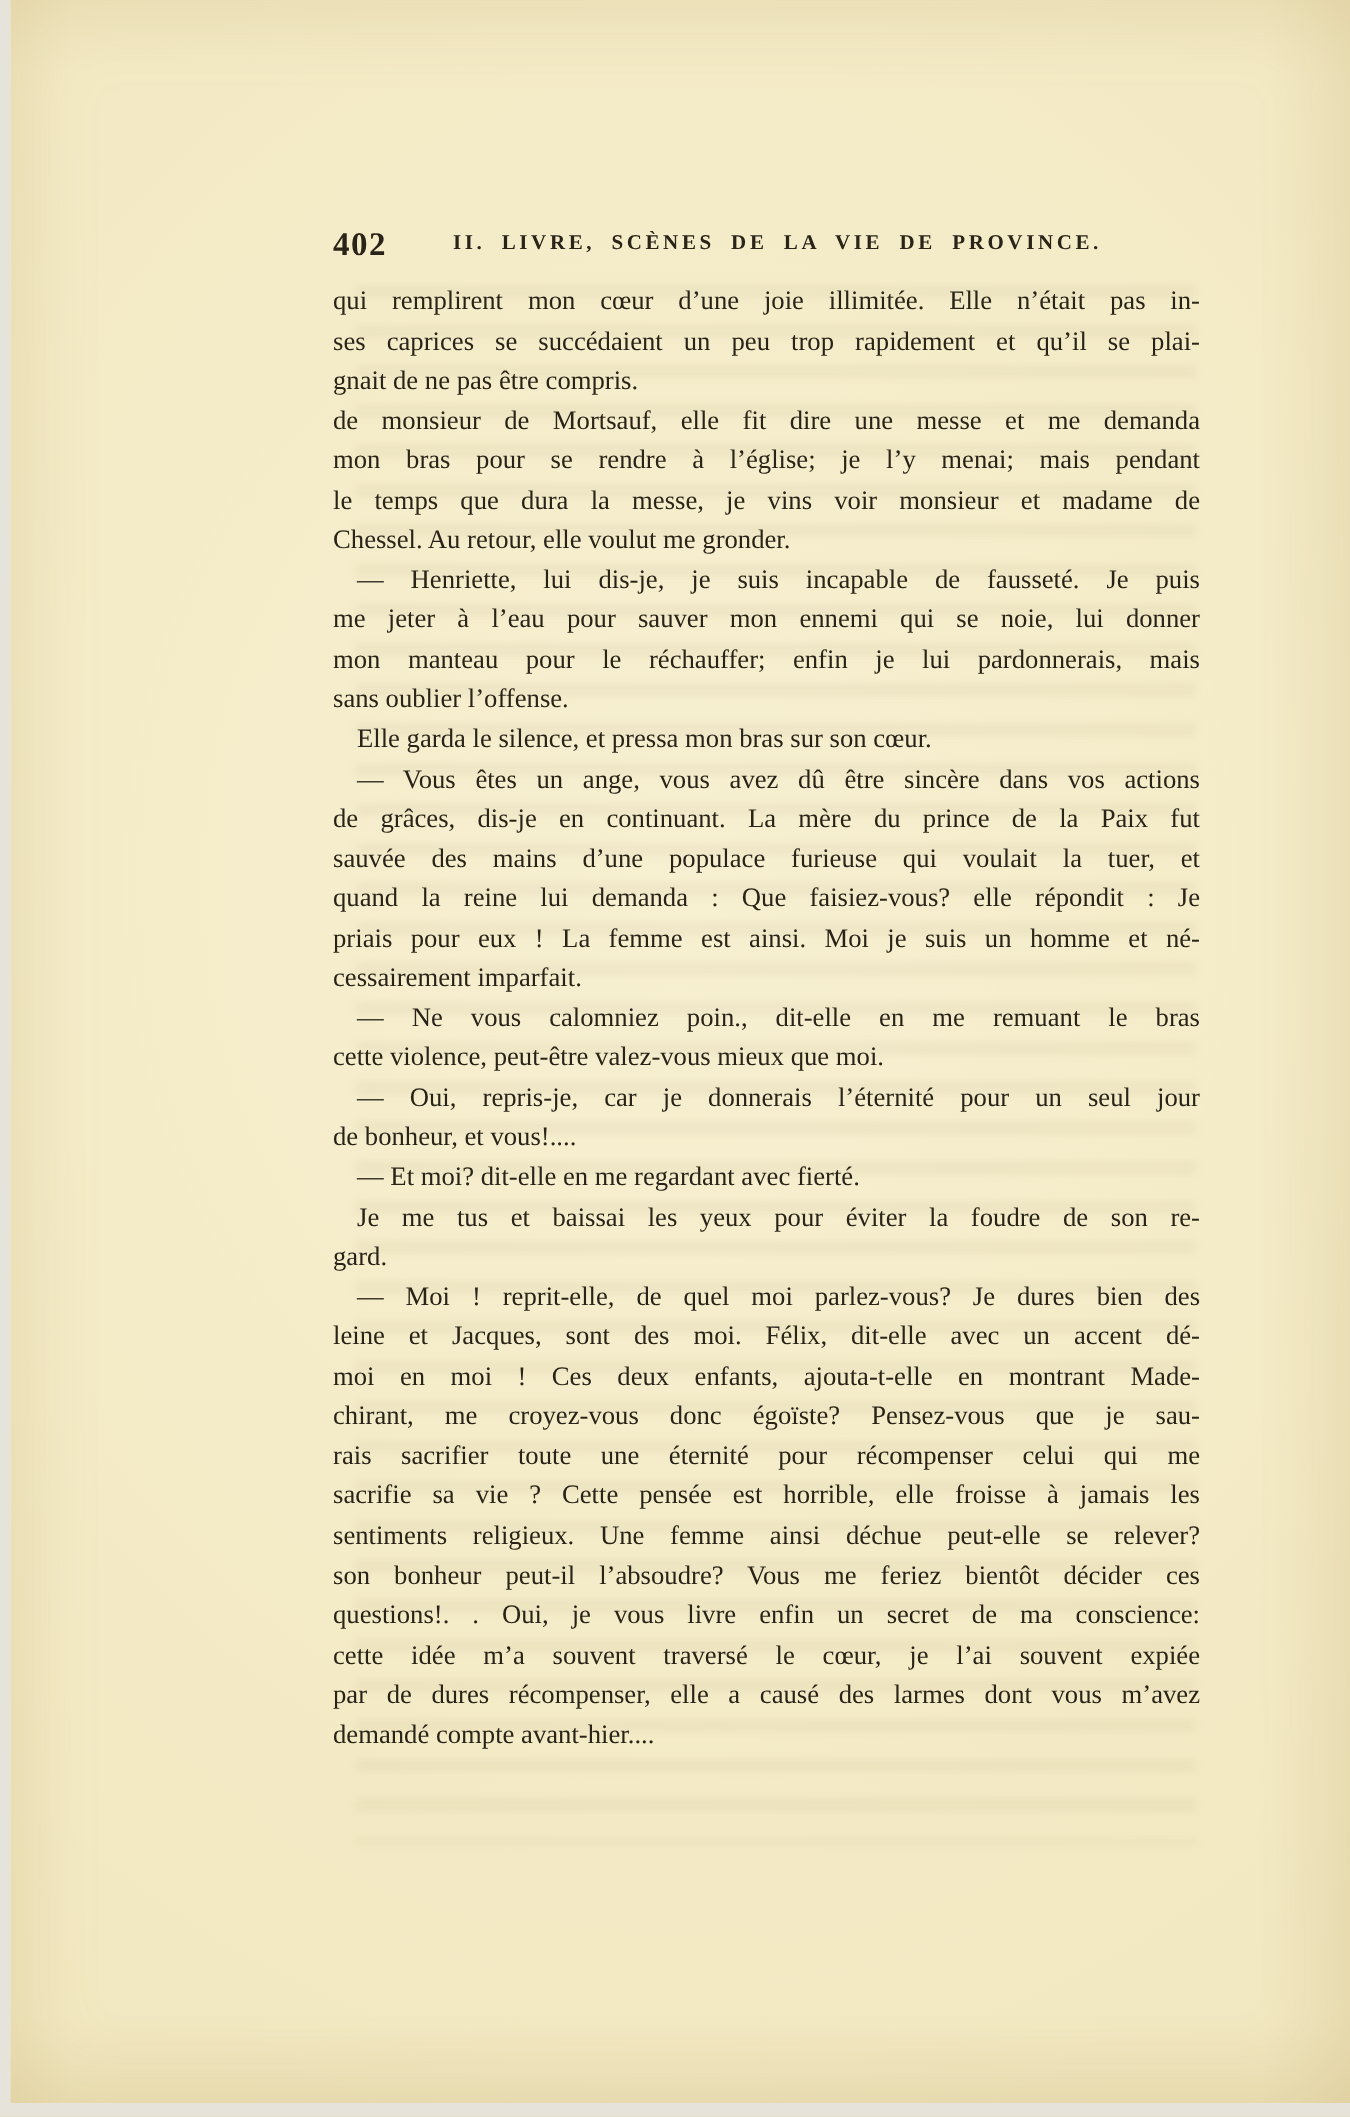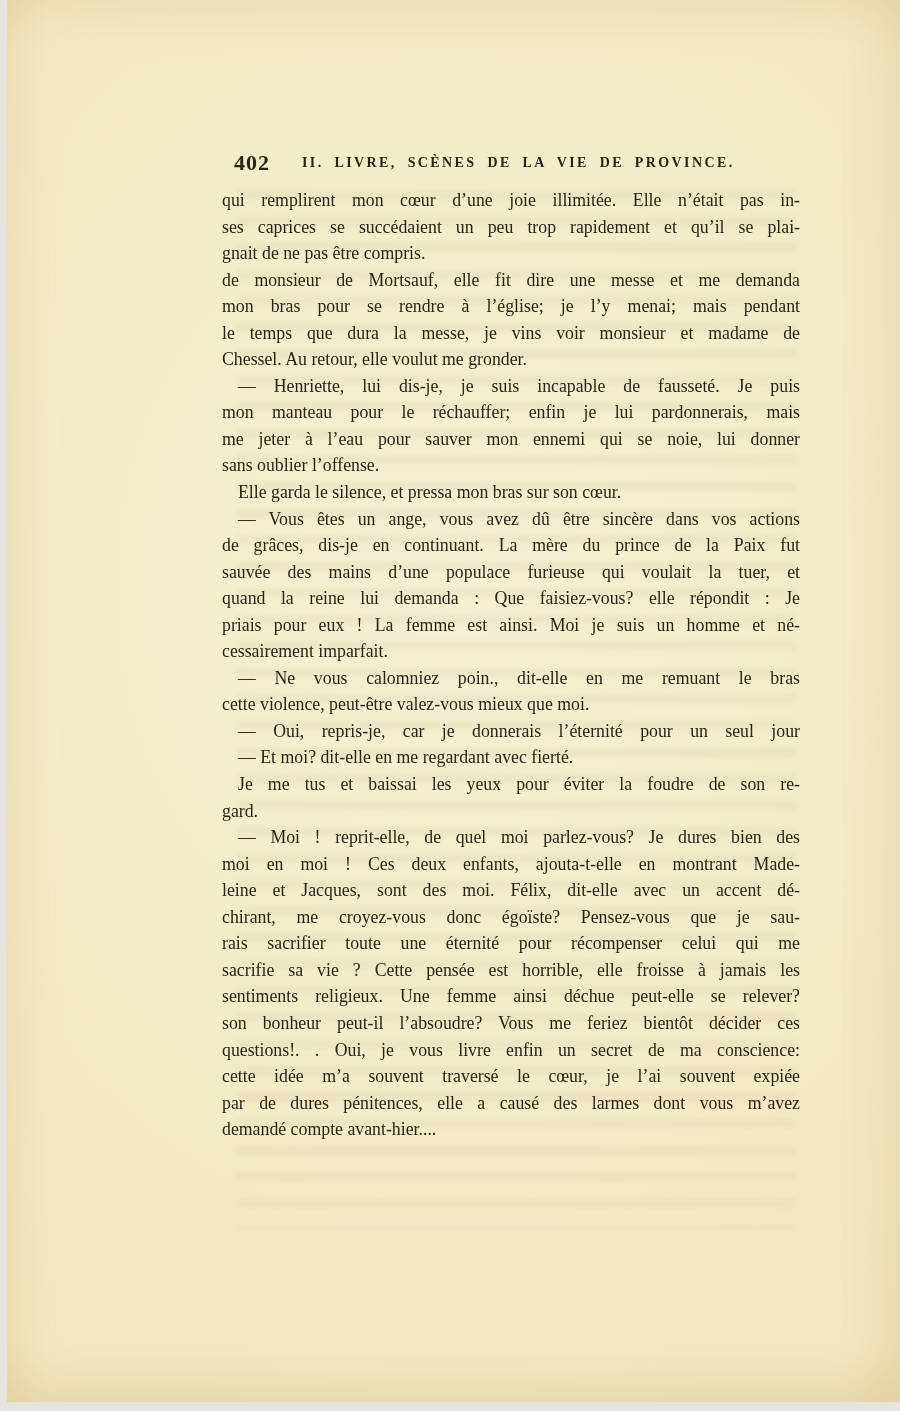--- a/index.html
+++ b/index.html
@@ -33,21 +33,21 @@
       rgba(125,110,70,.055) 0px, rgba(125,110,70,.055) 9px,
       rgba(125,110,70,0) 9px, rgba(125,110,70,0) 26.55px);
     filter:blur(2.5px);
     pointer-events:none;
   }
   .header{
     position:absolute;left:215px;top:150px;width:578px;height:28px;
     color:var(--ink,#2a2418);
   }
   .pagenum{
-    position:absolute;left:12px;top:0;
+    position:absolute;left:0;top:0;
     font-size:22px;font-weight:700;letter-spacing:1px;
   }
   .running{
     position:absolute;left:64px;top:5px;
     font-size:14px;font-weight:700;
     letter-spacing:2.4px;word-spacing:5px;
     white-space:nowrap;
     margin-left:16px;
   }
   .pagebody{
@@ -82,58 +82,59 @@
           <div class="line last"><span>gnait de ne pas être compris.</span></div>
         </div>
         <div class="para">
           <div class="line"><span>de monsieur de Mortsauf, elle fit dire une messe et me demanda</span></div>
           <div class="line"><span>mon bras pour se rendre à l’église; je l’y menai; mais pendant</span></div>
           <div class="line"><span>le temps que dura la messe, je vins voir monsieur et madame de</span></div>
           <div class="line last"><span>Chessel. Au retour, elle voulut me gronder.</span></div>
         </div>
         <div class="para">
           <div class="line first"><span>— Henriette, lui dis-je, je suis incapable de fausseté. Je puis</span></div>
+          <div class="line"><span>me jeter à l’eau pour sauver mon ennemi qui se noie, lui donner</span></div>
           <div class="line"><span>mon manteau pour le réchauffer; enfin je lui pardonnerais, mais</span></div>
-          <div class="line"><span>me jeter à l’eau pour sauver mon ennemi qui se noie, lui donner</span></div>
           <div class="line last"><span>sans oublier l’offense.</span></div>
         </div>
         <div class="para">
           <div class="line last first"><span>Elle garda le silence, et pressa mon bras sur son cœur.</span></div>
         </div>
         <div class="para">
           <div class="line first"><span>— Vous êtes un ange, vous avez dû être sincère dans vos actions</span></div>
           <div class="line"><span>de grâces, dis-je en continuant. La mère du prince de la Paix fut</span></div>
           <div class="line"><span>sauvée des mains d’une populace furieuse qui voulait la tuer, et</span></div>
           <div class="line"><span>quand la reine lui demanda : Que faisiez-vous? elle répondit : Je</span></div>
           <div class="line"><span>priais pour eux ! La femme est ainsi. Moi je suis un homme et né-</span></div>
           <div class="line last"><span>cessairement imparfait.</span></div>
         </div>
         <div class="para">
           <div class="line first"><span>— Ne vous calomniez poin., dit-elle en me remuant le bras</span></div>
           <div class="line last"><span>cette violence, peut-être valez-vous mieux que moi.</span></div>
         </div>
         <div class="para">
           <div class="line first"><span>— Oui, repris-je, car je donnerais l’éternité pour un seul jour</span></div>
+          <div class="line last"><span>de bonheur, et vous!....</span></div>
         </div>
         <div class="para">
           <div class="line last first"><span>— Et moi? dit-elle en me regardant avec fierté.</span></div>
         </div>
         <div class="para">
           <div class="line first"><span>Je me tus et baissai les yeux pour éviter la foudre de son re-</span></div>
           <div class="line last"><span>gard.</span></div>
         </div>
         <div class="para">
           <div class="line first"><span>— Moi ! reprit-elle, de quel </span><span class="it">moi</span><span> parlez-vous? Je dures bien des</span></div>
+          <div class="line"><span>leine et Jacques, sont des </span><span class="it">moi</span><span>. Félix, dit-elle avec un accent dé-</span></div>
           <div class="line"><span>moi en moi ! Ces deux enfants, ajouta-t-elle en montrant Made-</span></div>
-          <div class="line"><span>leine et Jacques, sont des </span><span class="it">moi</span><span>. Félix, dit-elle avec un accent dé-</span></div>
           <div class="line"><span>chirant, me croyez-vous donc égoïste? Pensez-vous que je sau-</span></div>
           <div class="line"><span>rais sacrifier toute une éternité pour récompenser celui qui me</span></div>
           <div class="line"><span>sacrifie sa vie ? Cette pensée est horrible, elle froisse à jamais les</span></div>
           <div class="line"><span>sentiments religieux. Une femme ainsi déchue peut-elle se relever?</span></div>
           <div class="line"><span>son bonheur peut-il l’absoudre? Vous me feriez bientôt décider ces</span></div>
           <div class="line"><span>questions!. . Oui, je vous livre enfin un secret de ma conscience:</span></div>
           <div class="line"><span>cette idée m’a souvent traversé le cœur, je l’ai souvent expiée</span></div>
-          <div class="line"><span>par de dures pénitences, elle a causé des larmes dont vous m’avez</span></div>
+          <div class="line"><span>par de dures récompenser, elle a causé des larmes dont vous m’avez</span></div>
           <div class="line last"><span>demandé compte avant-hier....</span></div>
         </div>
       </div>
   </div>
 </div>
 
 </body></html>

